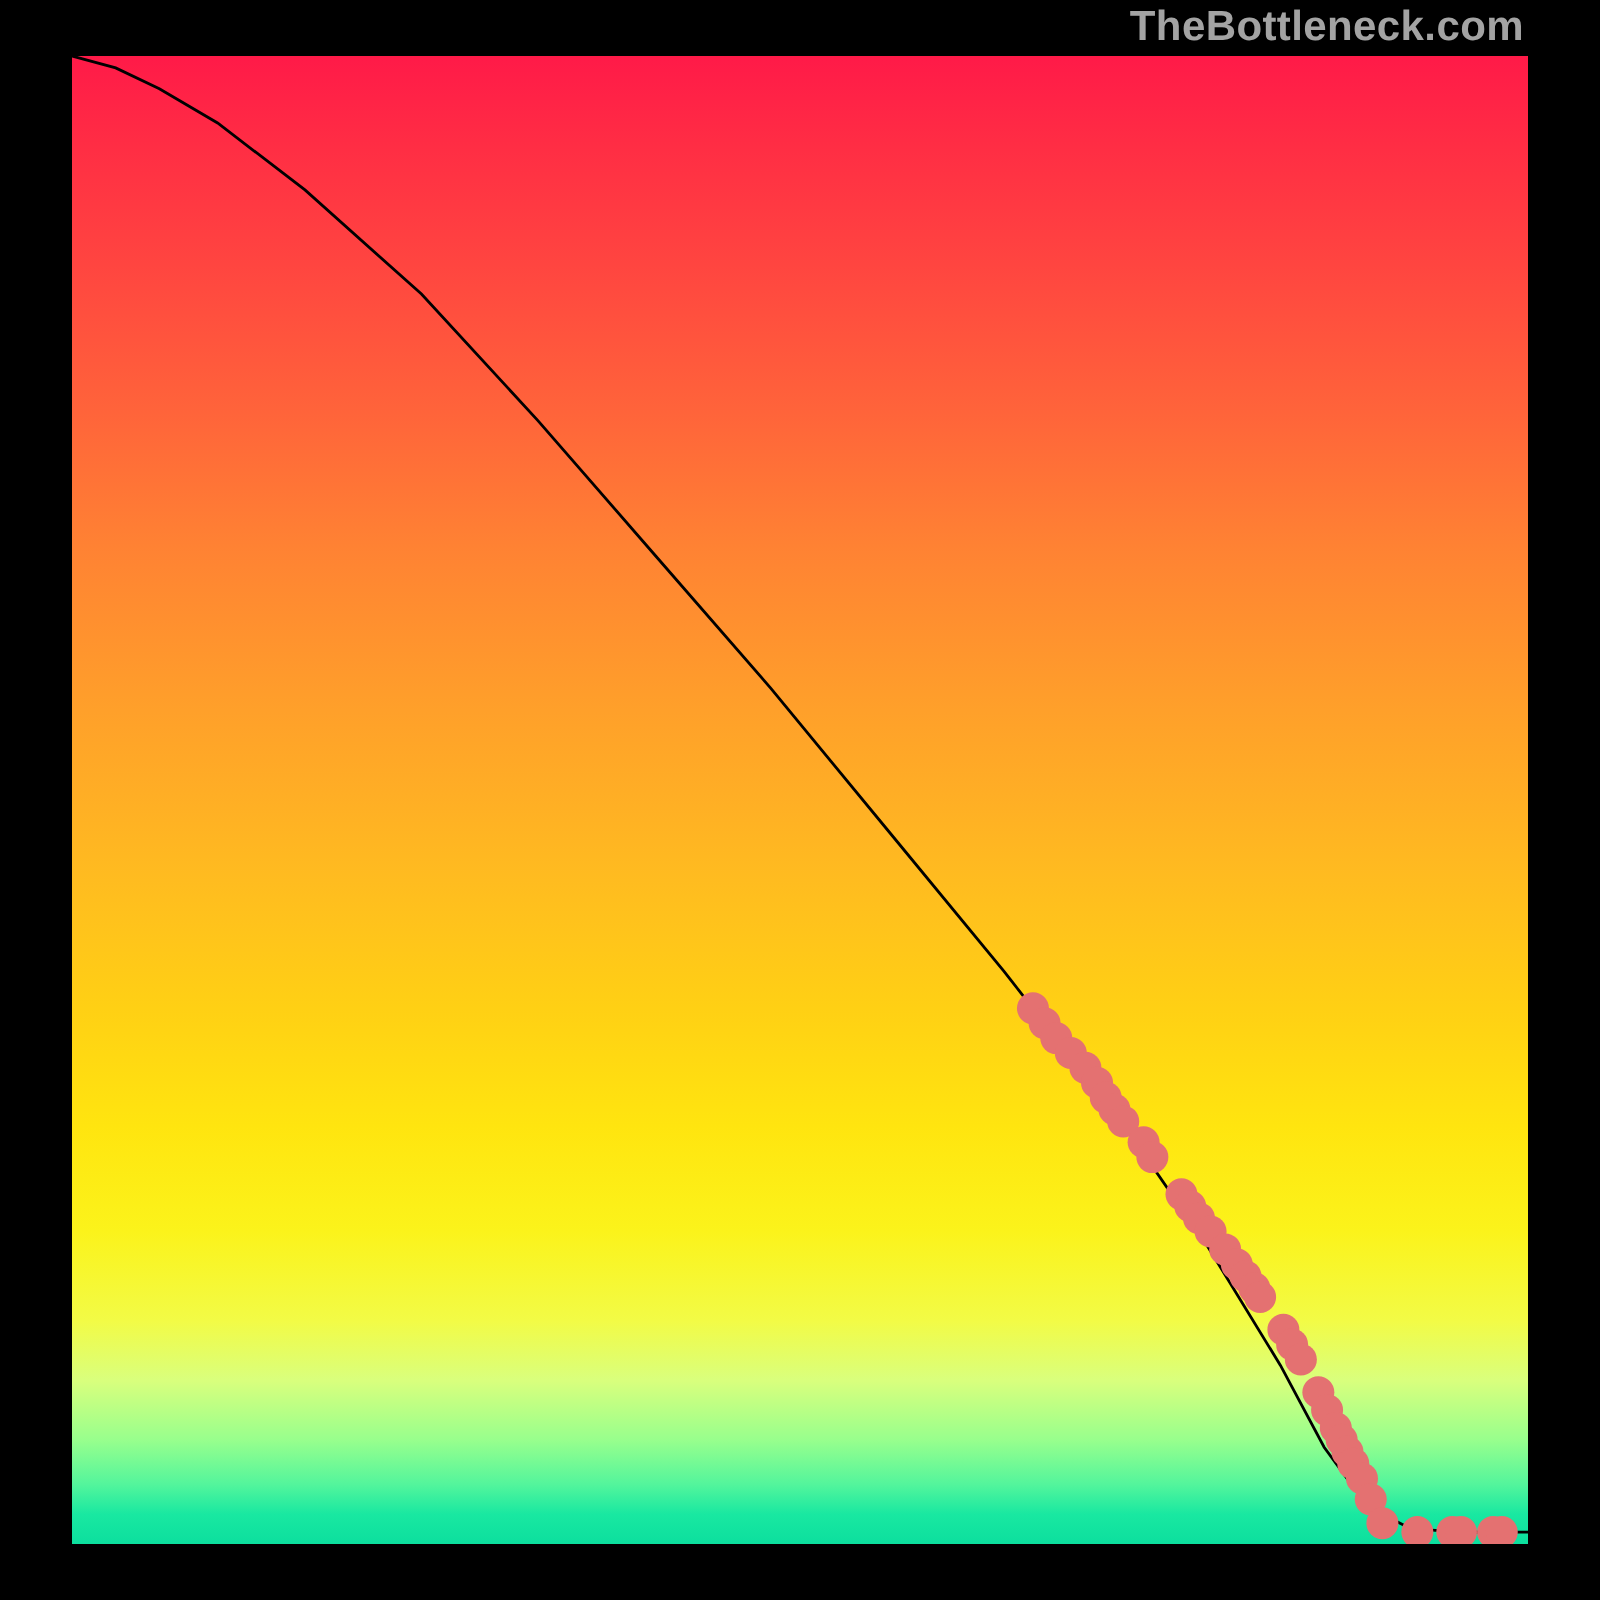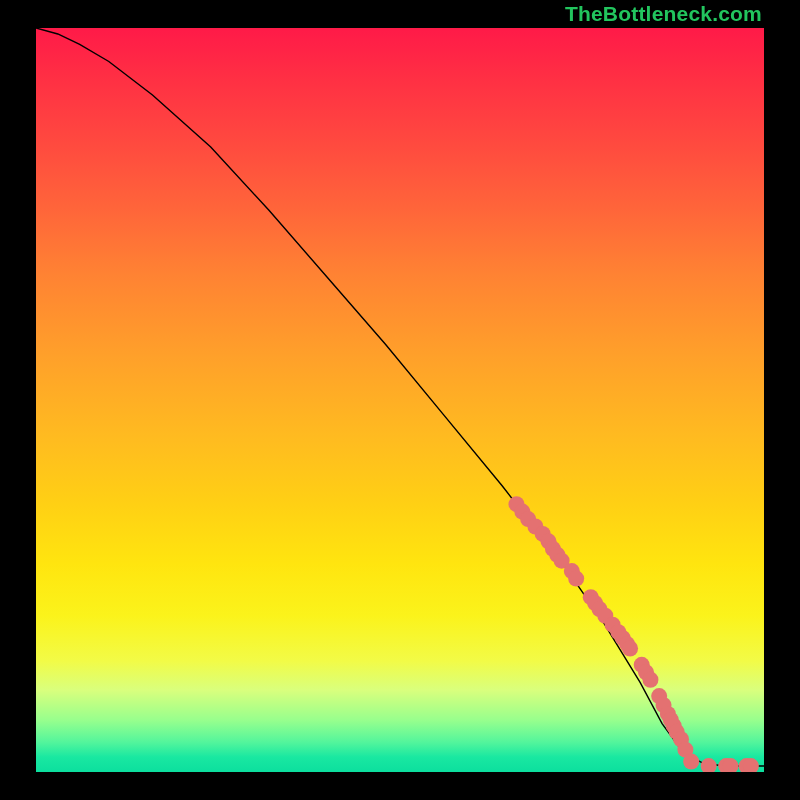--- a/index.html
+++ b/index.html
@@ -51,21 +51,21 @@
     width: 100%;
     height: 100%;
   }
   .watermark {
     position: absolute;
     top: 2px;
     right: 38px;
     font-family: Arial, Helvetica, sans-serif;
     font-size: 21px;
     font-weight: bold;
-    color: #22c55e;
+    color: #a3a3a3;
     letter-spacing: 0.2px;
   }
 </style>
 </head>
 <body>
 
 <div class="stage">
   <div class="watermark">TheBottleneck.com</div>
 
   <div class="plot-area">

